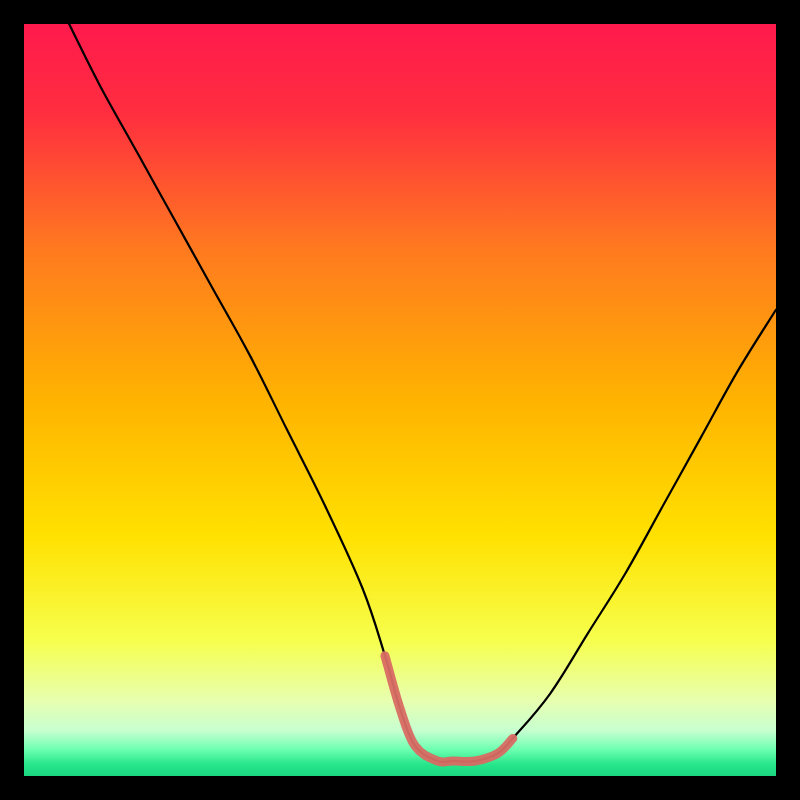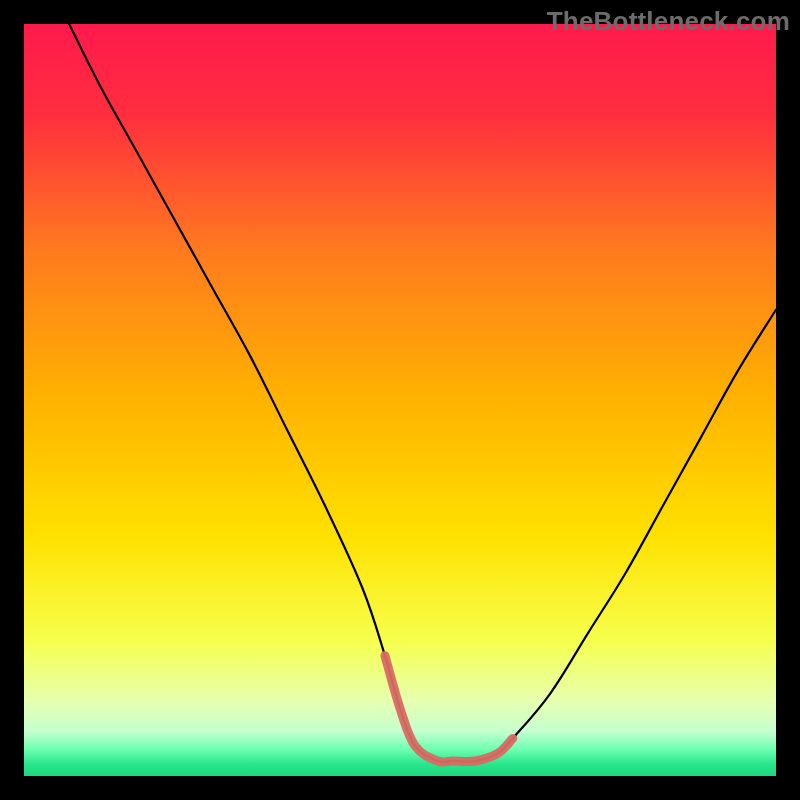--- a/index.html
+++ b/index.html
@@ -48,14 +48,13 @@
           <stop offset="96.5%" stop-color="#6cffb0"></stop>
           <stop offset="98.5%" stop-color="#26e58a"></stop>
           <stop offset="100%" stop-color="#1bd77f"></stop>
         </linearGradient>
       </defs>
       <rect x="24" y="24" width="752" height="752" fill="url(#bg)"></rect>
       <path d="M 69.12 24 C 74.5344 34.828799999999994, 87.0176 61.148799999999966, 99.2 84.15999999999997 C 111.3824 107.17119999999997, 123.26400000000001 127.47520000000003, 136.8 151.84000000000003 C 150.336 176.20480000000003, 160.864 195.1552, 174.4 219.52 C 187.936 243.8848, 198.464 262.8352, 212 287.2 C 225.536 311.5648, 236.064 329.1615999999999, 249.6 354.87999999999994 C 263.13599999999997 380.59839999999997, 273.664 403.00800000000004, 287.2 430.08000000000004 C 300.736 457.15200000000004, 311.264 476.85440000000006, 324.8 505.28000000000003 C 338.336 533.7056, 351.57120000000003 560.928, 362.40000000000003 588 C 373.22880000000004 615.072, 378.192 634.0224, 384.96 655.68 C 391.72799999999995 677.3376, 394.5856 692.0768, 400 708.32 C 405.4144 724.5632, 408.272 736.4448, 415.04 745.92 C 421.80800000000005 755.3951999999999, 430.83200000000005 758.2528, 437.6 760.96 C 444.368 763.6672000000001, 445.872 760.96, 452.64 760.96 C 459.40799999999996 760.96, 467.0784 762.3136000000001, 475.2 760.96 C 483.3216 759.6064, 490.992 757.5007999999999, 497.76 753.4399999999999 C 504.52799999999996 749.3792, 503.3248 749.2288, 512.8 738.4 C 522.2751999999999 727.5712, 536.8639999999999 712.2303999999999, 550.4 693.28 C 563.936 674.3296, 574.4639999999999 654.7776, 588 633.12 C 601.5360000000001 611.4624, 612.0640000000001 595.9712000000001, 625.6 572.96 C 639.136 549.9488, 649.6639999999999 529.6448, 663.1999999999999 505.28000000000003 C 676.736 480.9152, 687.264 461.9648, 700.8000000000001 437.6 C 714.3360000000001 413.2352, 724.864 392.9312, 738.4 369.91999999999996 C 751.9359999999999 346.9087999999999, 769.232 320.5888, 776 309.76" fill="none" stroke="#000000" stroke-width="2.2" stroke-linecap="round"></path>
       <path d="M 384.96 655.68 C 387.6672 665.1551999999999, 394.5856 692.0768, 400 708.32 C 405.4144 724.5632, 408.272 736.4448, 415.04 745.92 C 421.80800000000005 755.3951999999999, 430.83200000000005 758.2528, 437.6 760.96 C 444.368 763.6672000000001, 445.872 760.96, 452.64 760.96 C 459.40799999999996 760.96, 467.0784 762.3136000000001, 475.2 760.96 C 483.3216 759.6064, 490.992 757.5007999999999, 497.76 753.4399999999999 C 504.52799999999996 749.3792, 510.09279999999995 741.1071999999999, 512.8 738.4" fill="none" stroke="#d86b63" stroke-width="9" stroke-linecap="round" stroke-linejoin="round" opacity="0.95"></path>
       <rect x="24" y="24" width="752" height="752" fill="none" stroke="#000000" stroke-width="0"></rect>
     </svg>
-  <div class="watermark">TheBottleneck.com</div>
 </div>
 
 </body></html>

